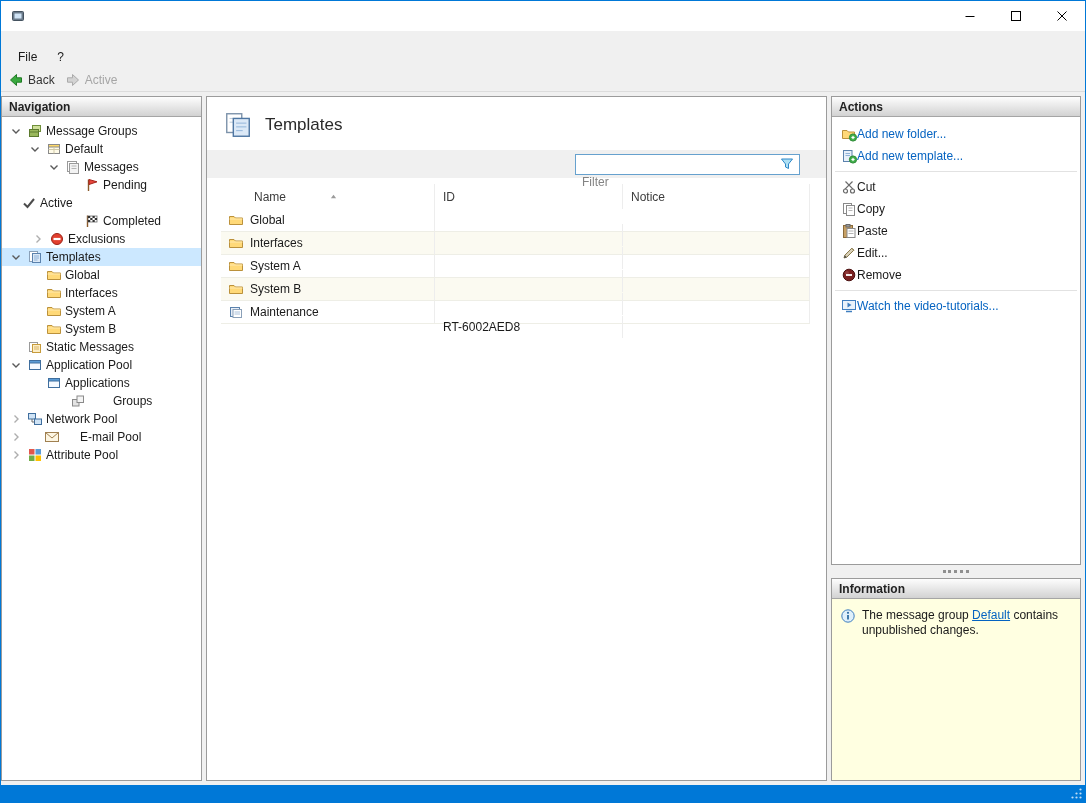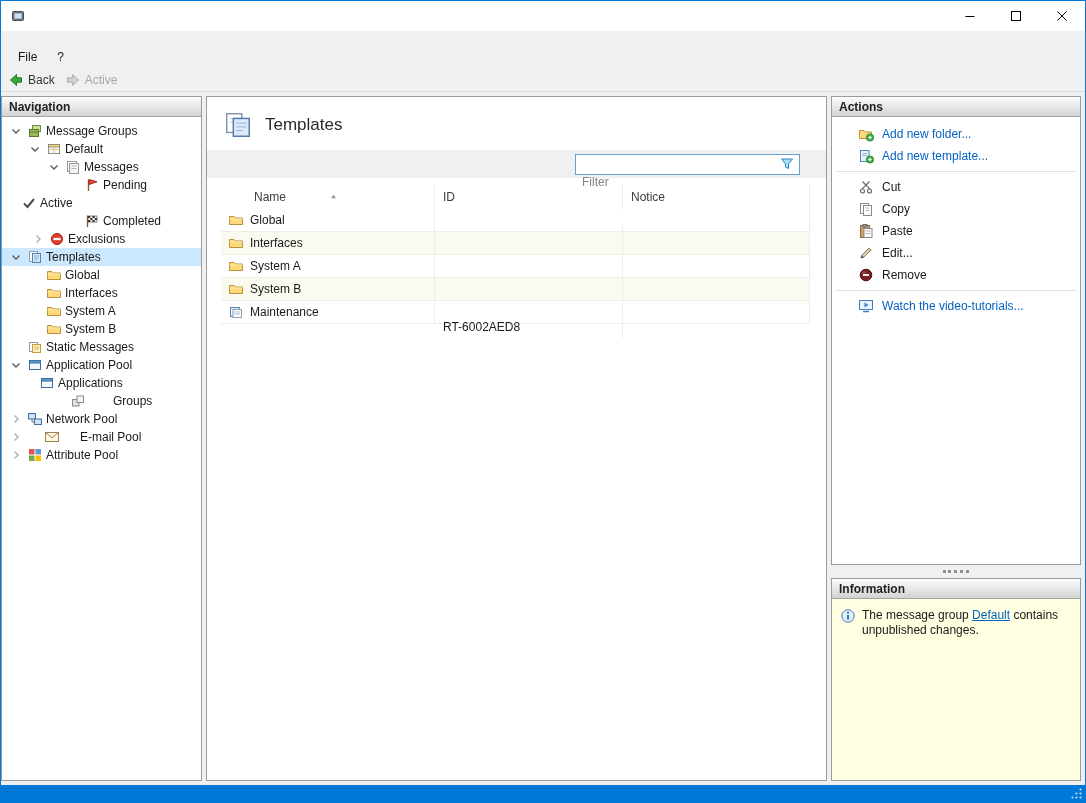--- a/index.html
+++ b/index.html
@@ -53,21 +53,21 @@
   .trow { display:flex; height:23px; align-items:center; border-bottom:1px solid #eeeee6; background:#fff; }
   .trow.alt { background:#fbfaf1; }
   .td { border-right:1px solid #ededed; height:100%; display:flex; align-items:center; }
   .td.name { width:214px; padding-left:7px; gap:6px; }
   .td.id { width:188px; padding-left:8px;margin-top:29px; }
   .td.notice { flex:1; padding-left:8px; }
 
   .right-col { width:250px; flex:none; display:flex; flex-direction:column; min-height:0; }
   .actions-panel { height:469px; flex:none; }
   .actions-body { flex:1; padding-top:6px; overflow:hidden; }
-  .action-item { height:22px; display:flex; align-items:center; gap:8px; padding-left:26px; cursor:default; }
+  .action-item { height:22px; display:flex; align-items:center; padding-left:9px; cursor:default; }
   .action-item.link { cursor:pointer; }
   .action-item.link .action-label { color:#0563c1; }
   .action-sep { height:1px; background:#e2e2e2; margin:4px 3px; }
   .splitter { height:13px; flex:none; display:flex; align-items:center; justify-content:center; cursor:row-resize; }
   .splitter-dots { width:26px; border-top:3px dotted #8f8f8f; height:0; }
   .info-panel { flex:1; }
   .info-body { flex:1; background:#ffffe1; padding:9px 8px; display:flex; gap:6px; align-items:flex-start; }
   .info-text { width:200px; line-height:15px; }
   .info-text a { color:#0563c1; text-decoration:underline; cursor:pointer; }
 
@@ -322,21 +322,21 @@
               </svg>
             </span>
             <span class="ic16">
               <svg viewBox="0 0 16 16" width="100%" height="100%">
                 <rect x="2.5" y="3.5" width="11" height="9" fill="#f4f9ff" stroke="#3f6e9e"></rect>
                 <rect x="2.5" y="3.5" width="11" height="2.5" fill="#5b9bd5" stroke="#3f6e9e"></rect>
               </svg>
             </span>
             <span class="tree-label">Application Pool</span>
           </div>
-          <div class="tree-row" style="padding-left: 18px;">
+          <div class="tree-row" style="padding-left: 25px;">
             <span class="expander"></span>
             <span class="ic16">
               <svg viewBox="0 0 16 16" width="100%" height="100%">
                 <rect x="2.5" y="3.5" width="11" height="9" fill="#f4f9ff" stroke="#3f6e9e"></rect>
                 <rect x="2.5" y="3.5" width="11" height="2.5" fill="#5b9bd5" stroke="#3f6e9e"></rect>
               </svg>
             </span>
             <span class="tree-label">Applications</span>
           </div>
           <div class="tree-row" style="padding-left: 25px; gap: 24px;">

